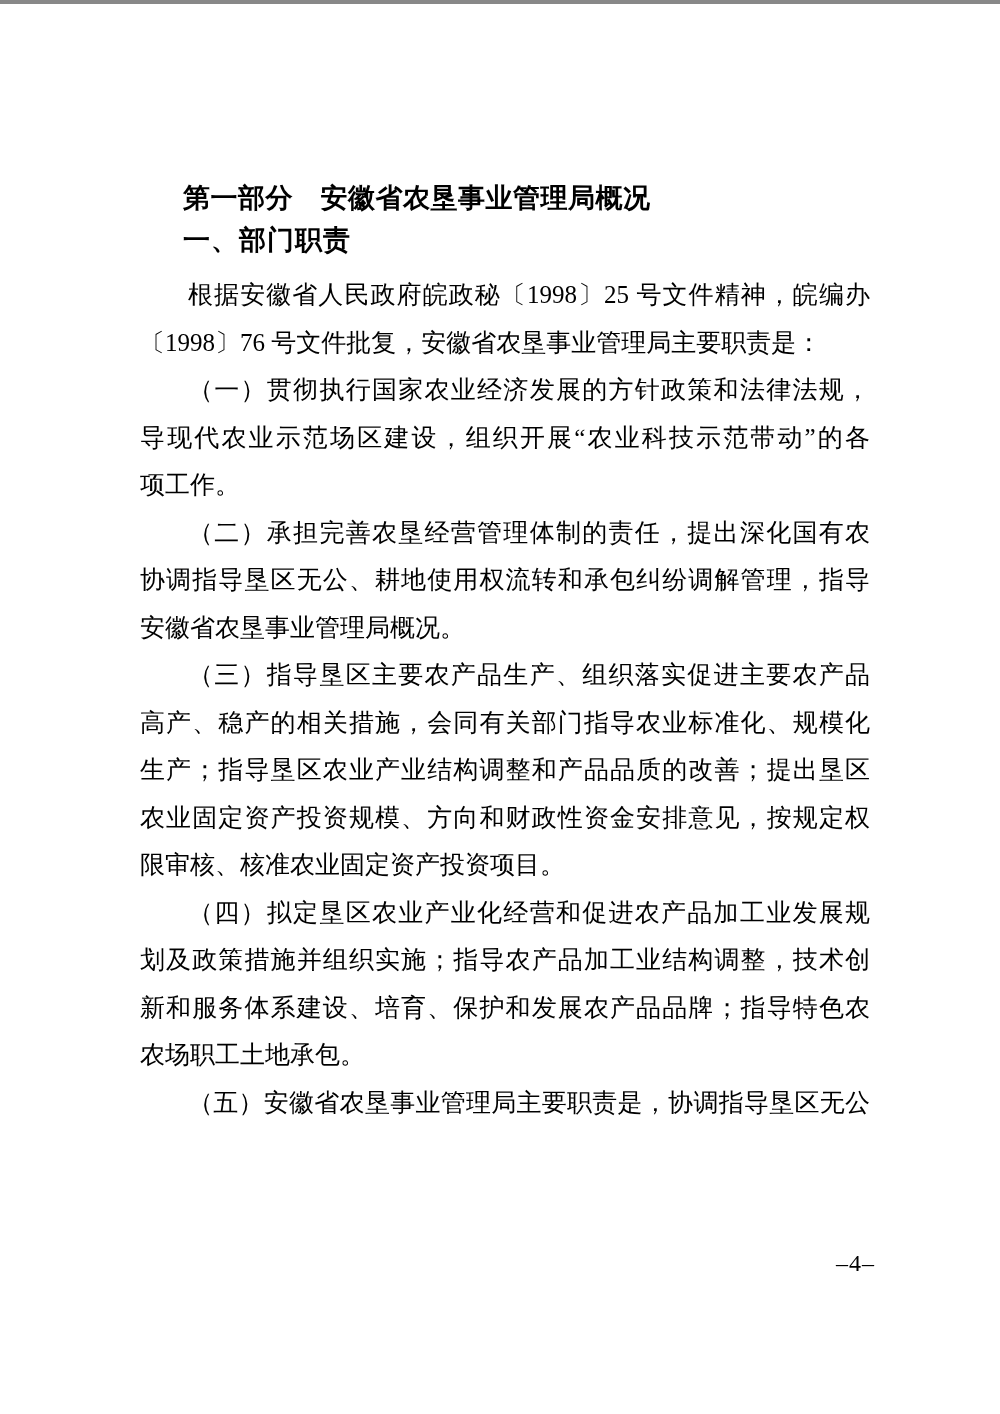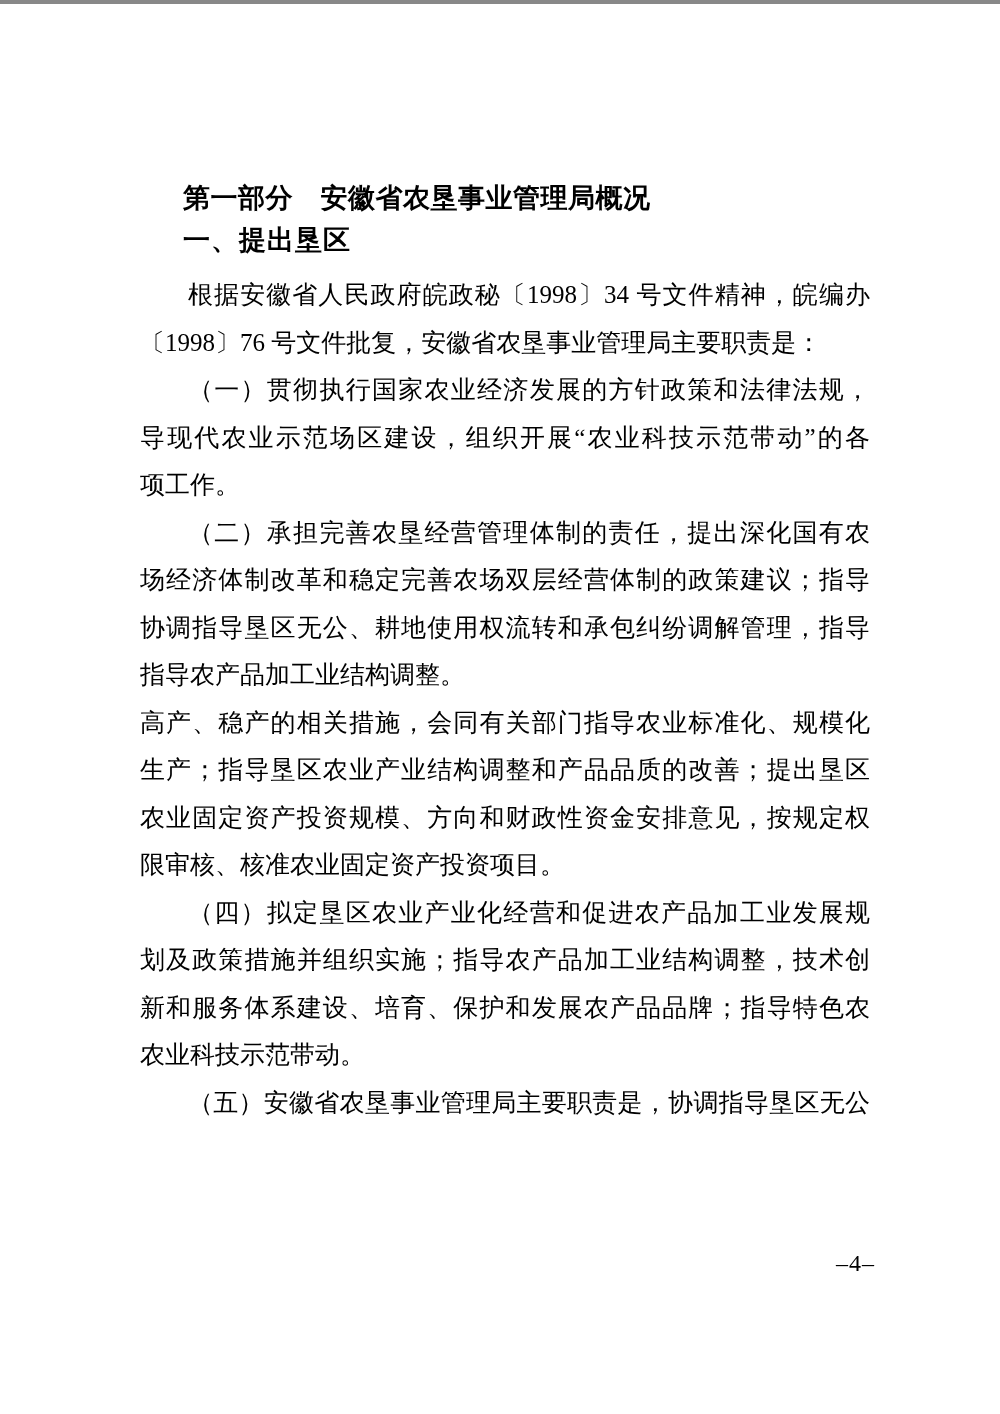--- a/index.html
+++ b/index.html
@@ -76,36 +76,36 @@
     font-size: 24px;
     letter-spacing: 1px;
   }
 </style>
 </head>
 <body>
 
 <div class="page">
   <div class="content">
     <div class="part-title">第一部分　安徽省农垦事业管理局概况</div>
-    <div class="section-title">一、提出垦区</div>
+    <div class="section-title">一、部门职责</div>
     <div class="lines">
-        <div class="line indent fill">根据安徽省人民政府皖政秘〔1998〕34 号文件精神，皖编办</div>
+        <div class="line indent fill">根据安徽省人民政府皖政秘〔1998〕25 号文件精神，皖编办</div>
         <div class="line">〔1998〕76 号文件批复，安徽省农垦事业管理局主要职责是：</div>
         <div class="line indent fill">（一）贯彻执行国家农业经济发展的方针政策和法律法规，</div>
         <div class="line fill">导现代农业示范场区建设，组织开展“农业科技示范带动”的各</div>
         <div class="line">项工作。</div>
         <div class="line indent fill">（二）承担完善农垦经营管理体制的责任，提出深化国有农</div>
-        <div class="line fill">场经济体制改革和稳定完善农场双层经营体制的政策建议；指导</div>
         <div class="line fill">协调指导垦区无公、耕地使用权流转和承包纠纷调解管理，指导</div>
-        <div class="line">指导农产品加工业结构调整。</div>
+        <div class="line">安徽省农垦事业管理局概况。</div>
+        <div class="line indent fill">（三）指导垦区主要农产品生产、组织落实促进主要农产品</div>
         <div class="line fill">高产、稳产的相关措施，会同有关部门指导农业标准化、规模化</div>
         <div class="line fill">生产；指导垦区农业产业结构调整和产品品质的改善；提出垦区</div>
         <div class="line fill">农业固定资产投资规模、方向和财政性资金安排意见，按规定权</div>
         <div class="line">限审核、核准农业固定资产投资项目。</div>
         <div class="line indent fill">（四）拟定垦区农业产业化经营和促进农产品加工业发展规</div>
         <div class="line fill">划及政策措施并组织实施；指导农产品加工业结构调整，技术创</div>
         <div class="line fill">新和服务体系建设、培育、保护和发展农产品品牌；指导特色农</div>
-        <div class="line">农业科技示范带动。</div>
+        <div class="line">农场职工土地承包。</div>
         <div class="line indent fill">（五）安徽省农垦事业管理局主要职责是，协调指导垦区无公</div>
       </div>
   </div>
   <div class="page-number">–4–</div>
 </div>
 
 </body></html>

